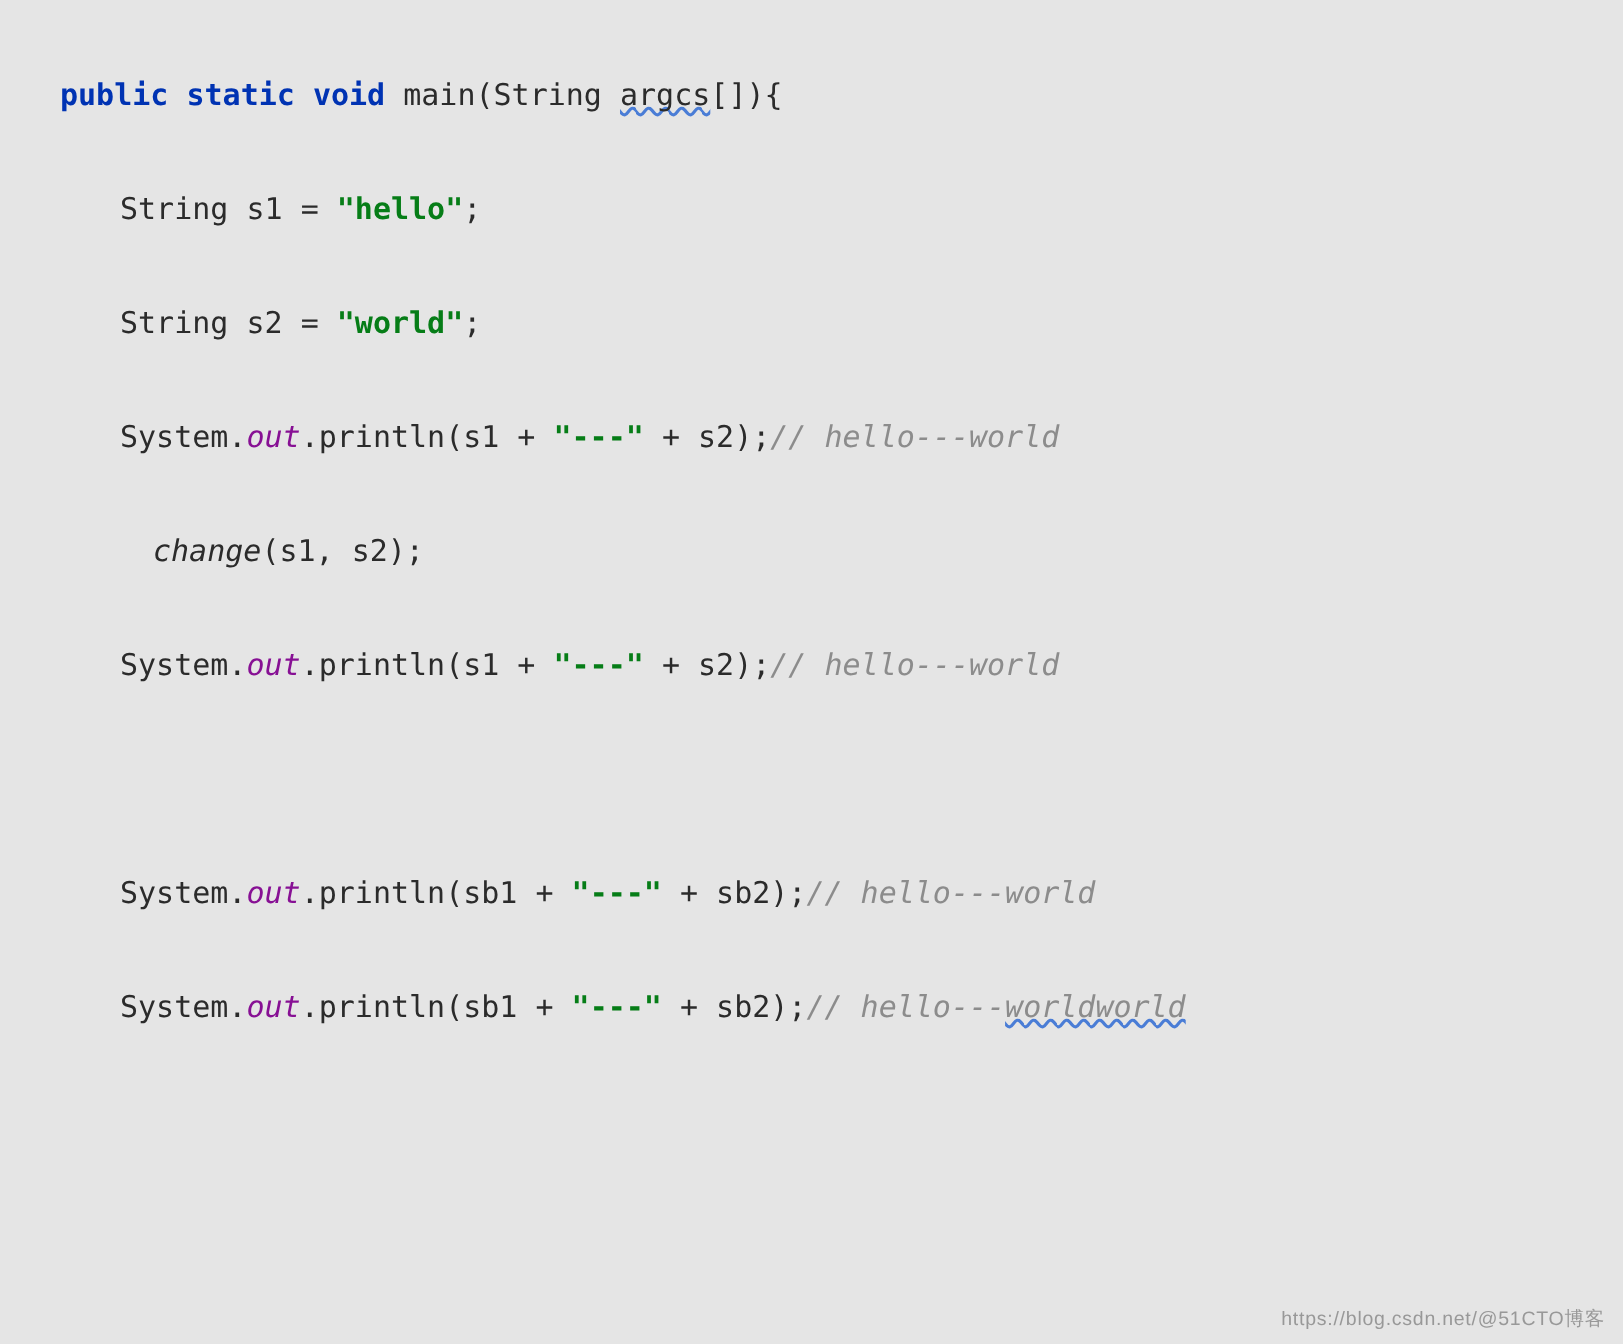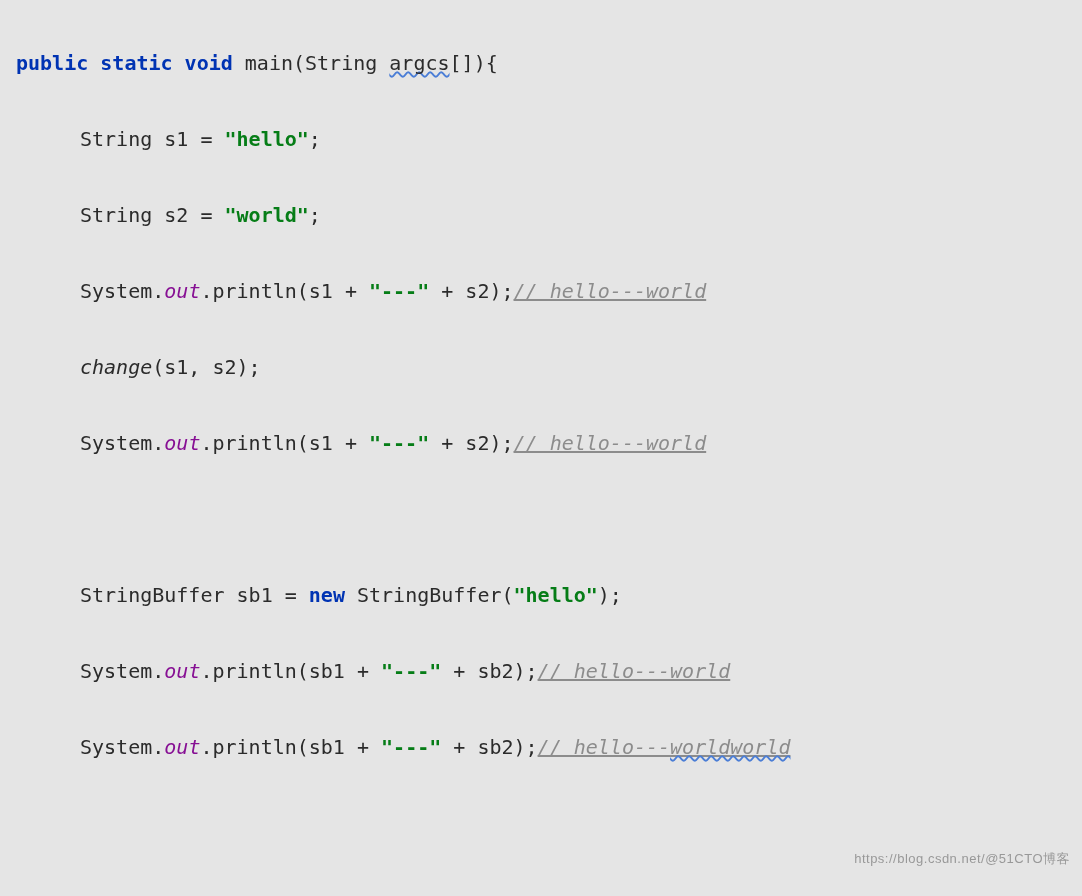--- a/index.html
+++ b/index.html
@@ -14,51 +14,50 @@
     overflow: hidden;
     position: relative;
   }
   .code-block {
     padding: 6px 0 0 0;
     white-space: pre;
     color: #2b2b2b;
   }
   .line {
     display: block;
-    padding-left: 16px;
+    padding-left: 40px;
   }
   .indent1 { padding-left: 80px; }
   .kw { color: #0033b3; font-weight: bold; }
   .str { color: #067d17; font-weight: bold; }
   .field { color: #871094; font-style: italic; }
-  .comment { color: #8c8c8c; font-style: italic; text-decoration: underline; }
-  .ital { font-style: italic; }
+  .comment { color: #8c8c8c; font-style: italic; }
+  .ital { font-style: italic; margin-left: 22px; }
   .wavy-blue { text-decoration: underline wavy #4a7dd6; text-decoration-skip-ink: none; }
   .watermark {
     position: absolute;
-    bottom: 24px;
+    bottom: 4px;
     right: 12px;
     font-size: 13px;
     color: rgba(120,120,120,0.7);
     font-family: sans-serif;
     letter-spacing: 0.5px;
   }
 </style>
 </head>
 <body>
 
 <div class="code-block">
 <span class="line"><span class="kw">public</span> <span class="kw">static</span> <span class="kw">void</span> <span>main</span><span>(</span><span>String</span> <span class="wavy-blue">argcs</span><span>[]</span><span>)</span><span>{</span></span>
 <span class="line indent1"><span>String</span> <span>s1</span> <span>=</span> <span class="str">"hello"</span><span>;</span></span>
 <span class="line indent1"><span>String</span> <span>s2</span> <span>=</span> <span class="str">"world"</span><span>;</span></span>
 <span class="line indent1"><span>System.</span><span class="field">out</span><span>.println(s1 + </span><span class="str">"---"</span><span> + s2);</span><span class="comment">// hello---world</span></span>
 <span class="line indent1"><span class="ital">change</span><span>(s1, s2);</span></span>
 <span class="line indent1"><span>System.</span><span class="field">out</span><span>.println(s1 + </span><span class="str">"---"</span><span> + s2);</span><span class="comment">// hello---world</span></span>
 <span class="line indent1"> </span>
-<span class="line indent1"><span>StringBuffer</span> <span>sb1</span> <span>=</span> <span class="kw">new</span> <span>StringBuffer(</span><span class="str">"hello"</span><span>);</span></span>
 <span class="line indent1"><span>System.</span><span class="field">out</span><span>.println(sb1 + </span><span class="str">"---"</span><span> + sb2);</span><span class="comment">// hello---world</span></span>
 <span class="line indent1"><span>System.</span><span class="field">out</span><span>.println(sb1 + </span><span class="str">"---"</span><span> + sb2);</span><span class="comment"><span>// hello---</span><span class="wavy-blue">worldworld</span></span></span>
 
 
 
 
 
 
 
 

